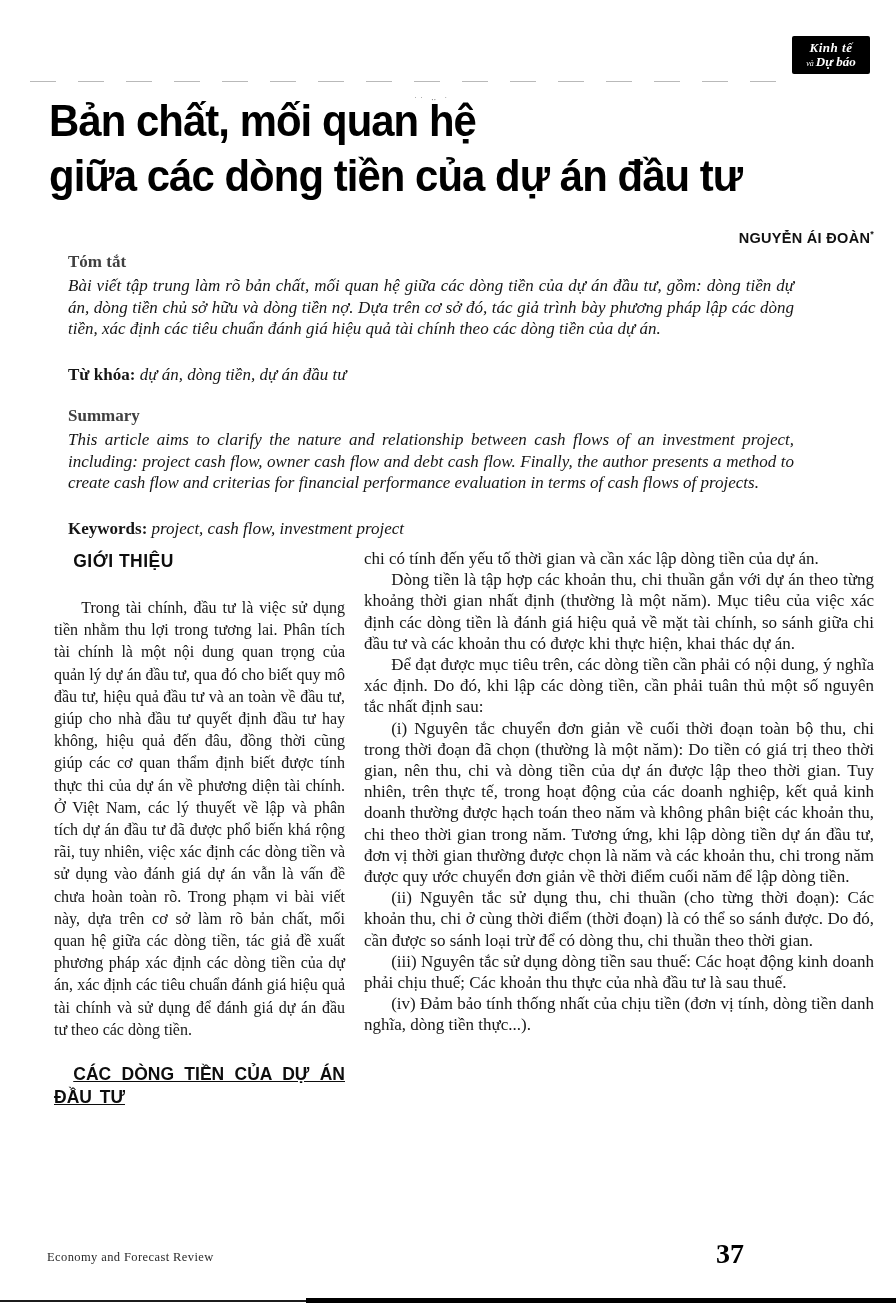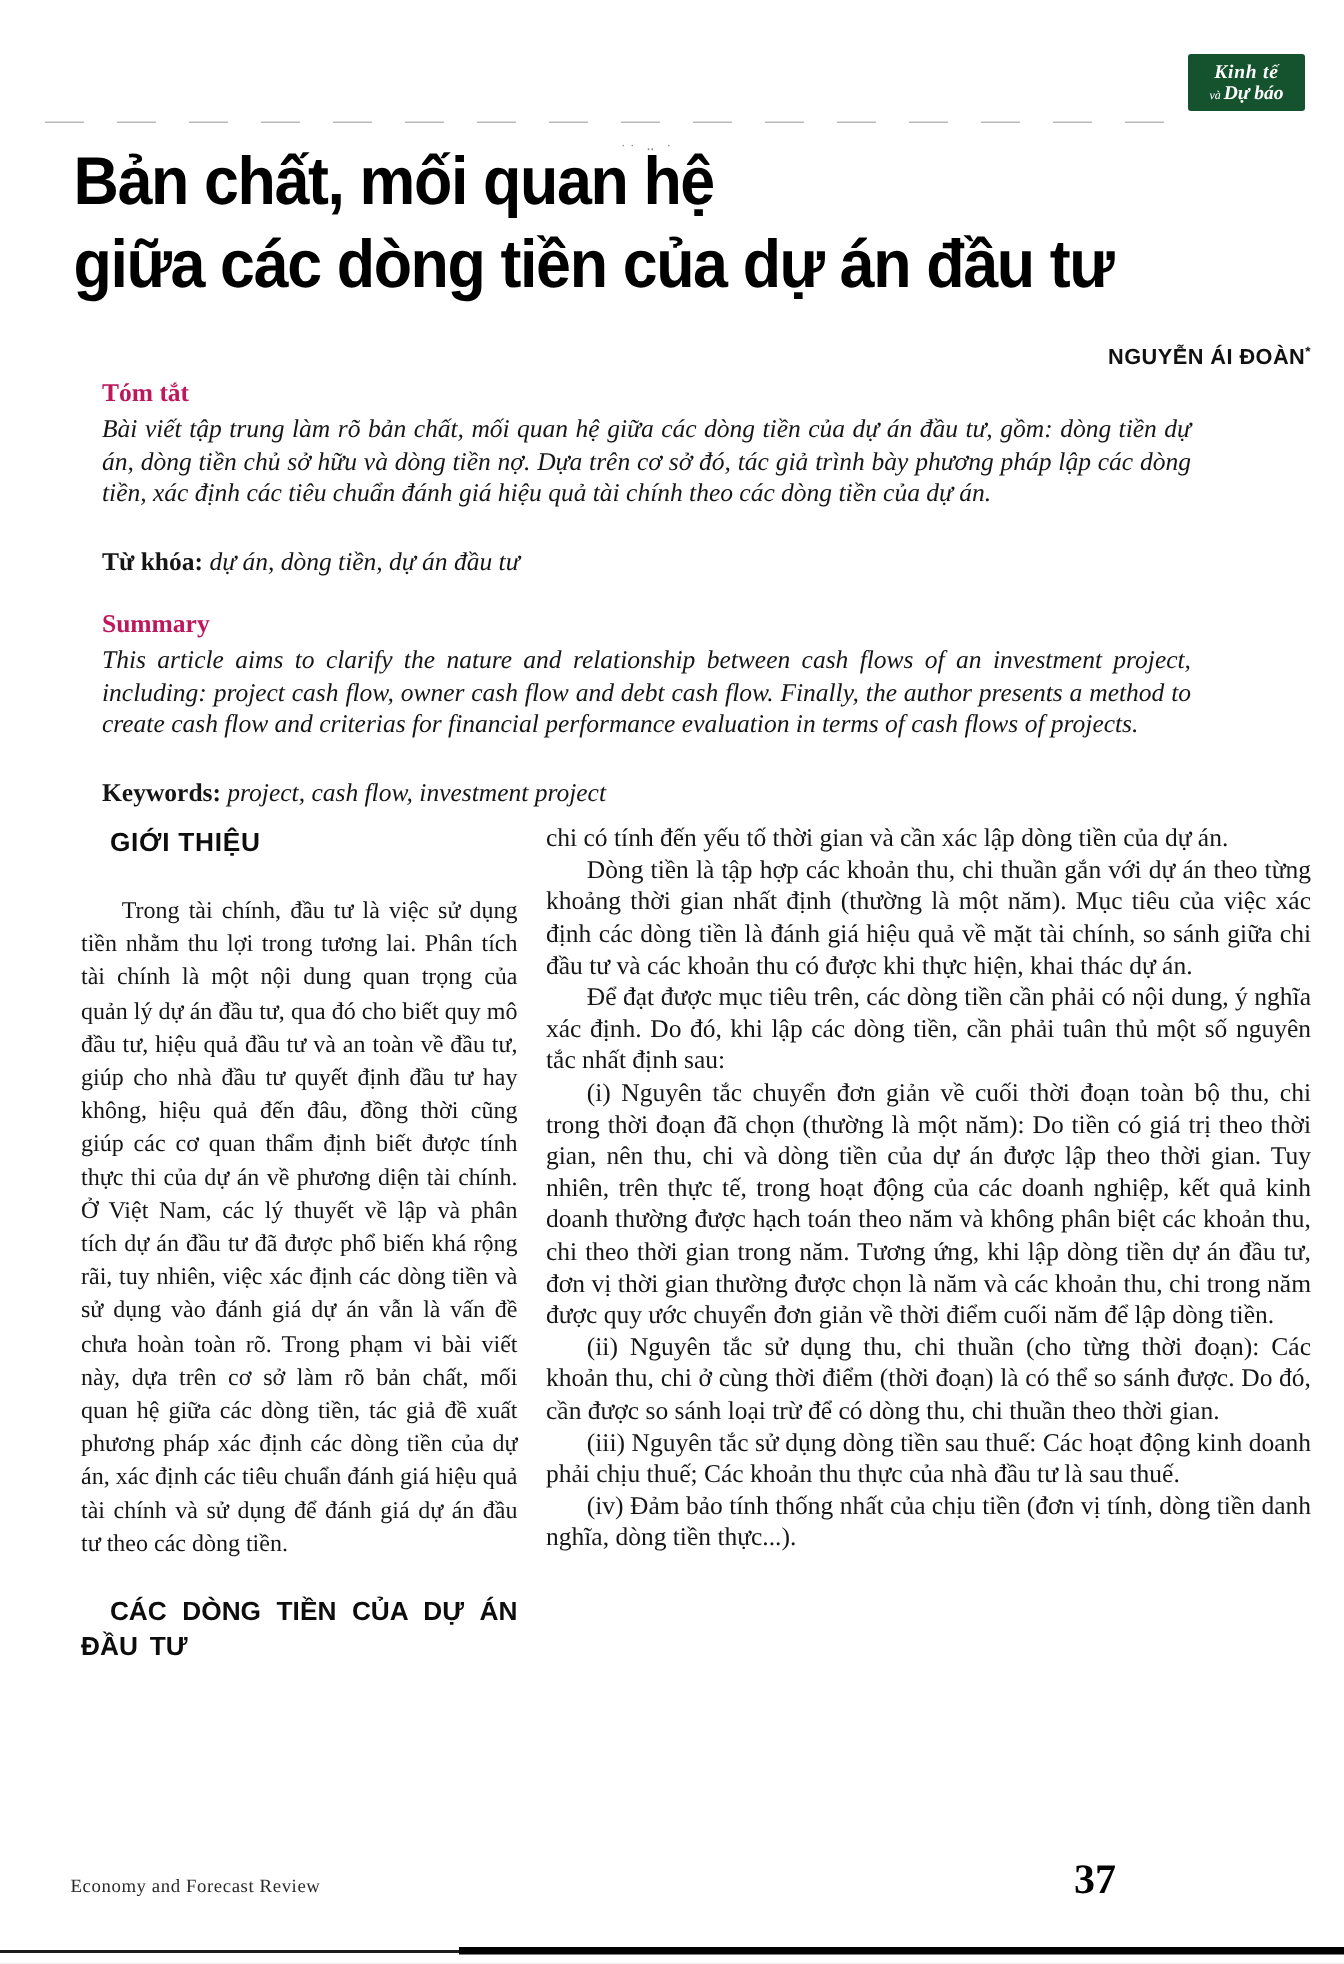--- a/index.html
+++ b/index.html
@@ -8,21 +8,21 @@
     width:896px;height:1309px;
     background:#ffffff;
     margin:0 auto;
     overflow:hidden;
     font-family:"Liberation Serif", serif;
     color:#151515;
   }
   
   .logo{
     position:absolute;top:36px;left:792px;width:78px;height:38px;
-    background:#14532d;border-radius:2px;
+    background:#000000;border-radius:2px;
     display:flex;flex-direction:column;align-items:center;justify-content:center;
     color:#fff;line-height:1.05;
     font-family:"Liberation Serif", serif;font-style:italic;font-weight:bold;
   }
   .logo .l1{font-size:13px;letter-spacing:.5px;}
   .logo .l2{font-size:13px;}
   .logo .l2 .small{font-size:8px;font-weight:normal;margin-right:2px;}
   .header-rule{
     position:absolute;top:81px;left:30px;width:748px;height:1px;
     background:repeating-linear-gradient(90deg,#b9b9b9 0 26px,transparent 26px 48px);
@@ -44,21 +44,21 @@
     position:absolute;top:229px;right:22px;
     font-family:"Liberation Sans", sans-serif;
     font-weight:bold;font-size:14.5px;letter-spacing:.3px;color:#111;
   }
   .author sup{font-size:9px;}
   
   .absblock{position:absolute;left:68px;width:726px;}
   .abstract{top:252px;}
   .summary{top:406px;}
   .absblock h3{
-    margin:0 0 3px 0;font-size:17px;font-weight:bold;color:#be185d;
+    margin:0 0 3px 0;font-size:17px;font-weight:bold;color:#404040;
   }
   .absblock p{
     margin:0;font-style:italic;font-size:17px;line-height:21.5px;
     text-align:justify;color:#151515;
   }
   .kwline{margin-top:24px !important;font-style:italic;}
   .kwline b{font-style:normal;font-weight:bold;}
   
   .columns{
     position:absolute;top:548px;left:54px;width:820px;
@@ -74,21 +74,21 @@
     margin:0;font-size:17px;line-height:21.2px;text-align:justify;
     text-indent:1.6em;color:#161616;font-family:Liberation Serif, serif;
   }
   .col-right p.noindent{text-indent:0;}
   .bodyhead{
     font-family:"Liberation Sans", sans-serif;
     font-weight:bold;font-size:17.5px;color:#0d0d0d;
     margin:0;line-height:23px;text-align:justify;
   }
   .bodyhead.h1{margin:2px 0 24px 0;text-indent:1.1em;letter-spacing:.5px;}
-  .bodyhead.h2{margin:22px 0 20px 0;text-indent:1.1em;word-spacing:3px;}
+  .bodyhead.h2{margin:22px 0 20px 0;text-indent:1.1em;word-spacing:3px;text-decoration:underline;}
   
   .footnote{position:absolute;top:1168px;left:46px;width:740px;}
   .fn-rule{width:208px;height:2px;background:#111;margin-bottom:7px;position:relative;}
   .fn-rule::after{
     content:"";position:absolute;left:216px;top:0;width:26px;height:2px;
     background:repeating-linear-gradient(90deg,#111 0 10px,transparent 10px 16px);
   }
   .fn-affil{
     font-family:"Liberation Sans", sans-serif;
     font-size:15.5px;color:#1a1a1a;letter-spacing:.2px;margin:0 0 4px 0;

